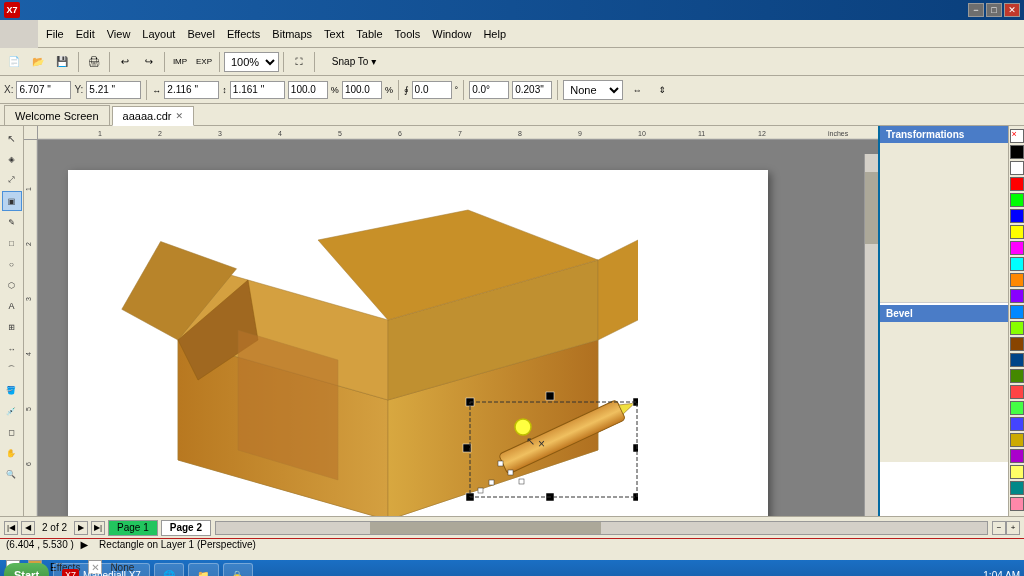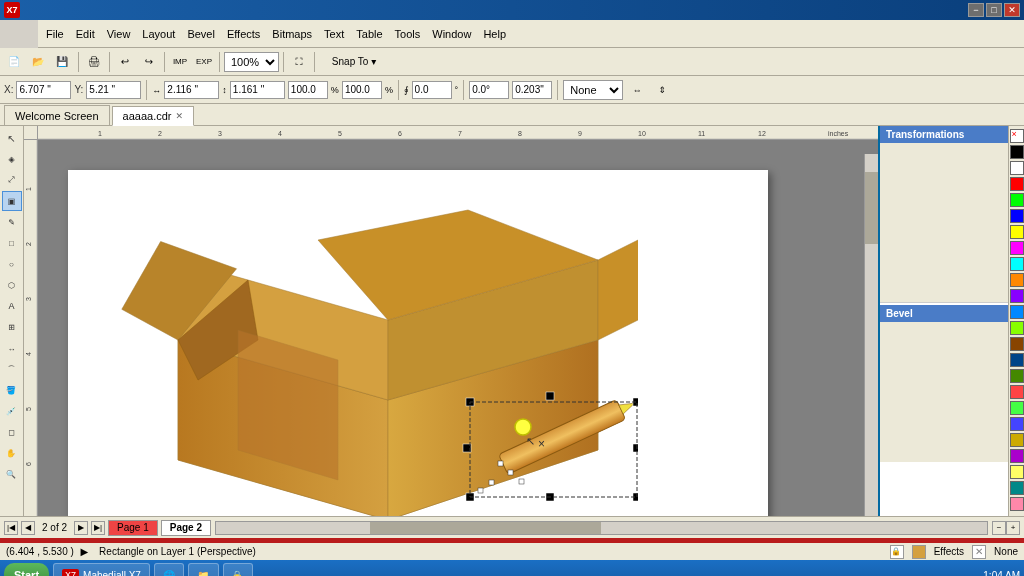--- a/index.html
+++ b/index.html
@@ -241,21 +241,21 @@
     .page-btn {
       width: 14px; height: 14px;
       background: #ece9d8;
       border: 1px solid #999;
       display: flex; align-items: center; justify-content: center;
       font-size: 8px; cursor: pointer;
     }
     .page-tab {
       height: 16px;
       padding: 0 8px;
-      background: #ef4444;
+      background: #22c55e;
       border: 1px solid #999;
       font-size: 10px;
       cursor: pointer;
       display: flex; align-items: center;
     }
     .page-tab.active { background: white; font-weight: bold; }
     #h-scrollbar {
       flex: 1;
       height: 14px;
       background: #d4d0c8;
@@ -268,26 +268,27 @@
       left: 20%;
       width: 30%;
       height: 100%;
       background: #aca899;
     }
 
     
     #statusbar {
       height: 22px;
       background: #ece9d8;
-      border-top: 5px solid #b91c1c;
-      display: flex;
-      align-items: center;
+      border-top: 1px solid #b91c1c;
+      display: flex;
+      align-items: flex-start;
       padding: 0 6px;
       font-size: 10px;
       gap: 10px;
+      flex-direction: column;
     }
     #statusbar-left { flex: 1; }
     #statusbar-right { display: flex; align-items: center; gap: 8px; }
 
     
     #taskbar {
       height: 30px;
       background: linear-gradient(to bottom, #1a6fc4, #1558a0);
       display: flex;
       align-items: center;

